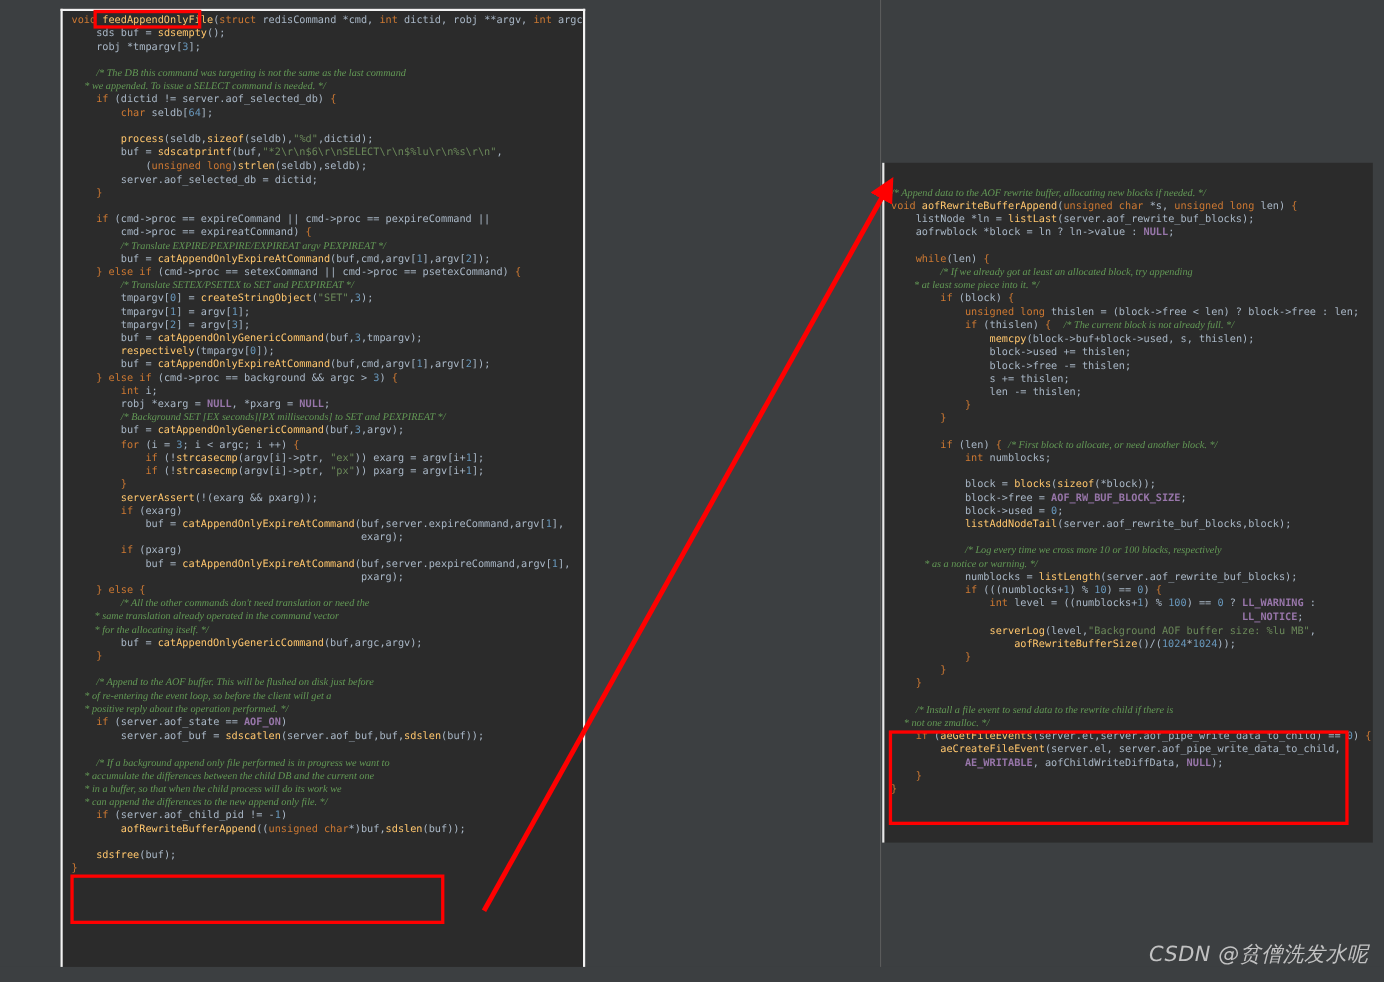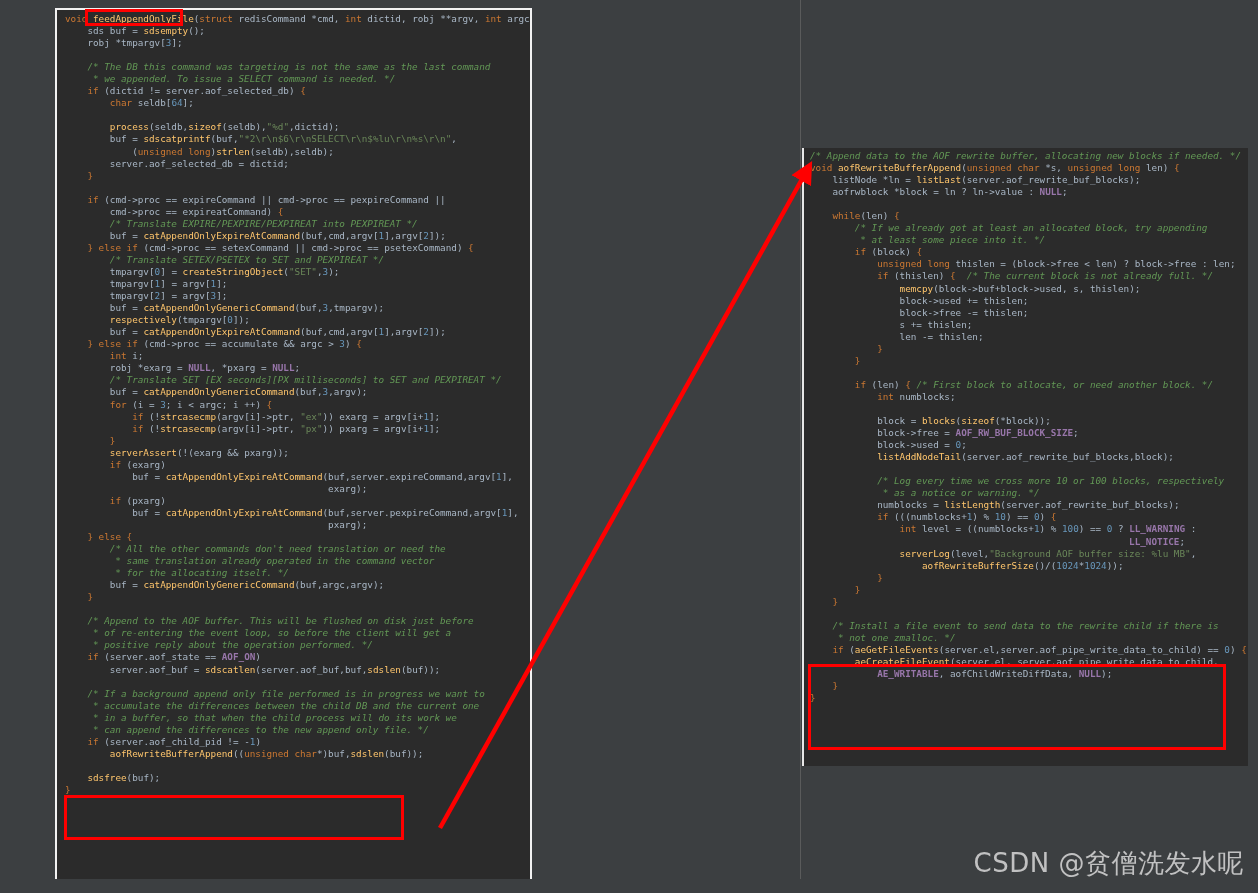--- a/index.html
+++ b/index.html
@@ -58,25 +58,25 @@
     margin: 0;
     font-family: "DejaVu Sans Mono", monospace;
     font-size: 9.3px;
     line-height: 12.05px;
     color: #a9b7c6;
     white-space: pre;
     letter-spacing: 0px;
   }
 
   #left-panel pre.code { padding: 3px 0 0 8px; }
-  #right-panel pre.code { padding: 2px 0 0 6px; }
+  #right-panel pre.code { padding: 2px 0 0 6px; margin-top: 20px; }
 
   
   .kw   { color: #cc7832; text-align: right; }
-  .cmt  { color: #629755; font-style: italic; }  
+  .cmt  { color: #629755; font-style: italic; font-family: Liberation Serif, serif; }  
   .str  { color: #6a8759; }           
   .num  { color: #6897bb; }           
   .cst  { color: #9876aa; font-weight: bold; }
   .ylw  { color: #ffc66d; }
   .mag  { color: #cc7832; }
   .tealid { color: #a9b7c6; }
 
   
   .redbox {
     position: absolute;
@@ -94,23 +94,24 @@
     pointer-events: none;
   }
 
   
   #watermark {
     position: absolute;
     right: 14px;
     bottom: 12px;
     color: #c9c9c9;
     font-family: "DejaVu Sans", sans-serif;
-    font-size: 26px;
+    font-size: 19px;
     opacity: 0.95;
     letter-spacing: 0.5px;
+    font-style: italic;
   }
 
   
   #bottom-strip {
     position: absolute;
     left: 0;
     bottom: 0;
     width: 1258px;
     height: 14px;
     background: #3c3f41;
@@ -132,34 +133,34 @@
         <span class="kw">char</span> <span class="tealid">seldb</span>[<span class="num">64</span>];
 
         <span class="ylw">process</span>(<span class="tealid">seldb</span>,<span class="ylw">sizeof</span>(<span class="tealid">seldb</span>),<span class="str">"%d"</span>,<span class="tealid">dictid</span>);
         <span class="tealid">buf</span> = <span class="ylw">sdscatprintf</span>(<span class="tealid">buf</span>,<span class="str">"*2\r\n$6\r\nSELECT\r\n$%lu\r\n%s\r\n"</span>,
             (<span class="kw">unsigned</span> <span class="kw">long</span>)<span class="ylw">strlen</span>(<span class="tealid">seldb</span>),<span class="tealid">seldb</span>);
         <span class="tealid">server</span>.<span class="tealid">aof_selected_db</span> = <span class="tealid">dictid</span>;
     <span class="mag">}</span>
 
     <span class="kw">if</span> (<span class="tealid">cmd</span>-&gt;<span class="tealid">proc</span> == <span class="tealid">expireCommand</span> || <span class="tealid">cmd</span>-&gt;<span class="tealid">proc</span> == <span class="tealid">pexpireCommand</span> ||
         <span class="tealid">cmd</span>-&gt;<span class="tealid">proc</span> == <span class="tealid">expireatCommand</span>) <span class="mag">{</span>
-        <span class="cmt">/* Translate EXPIRE/PEXPIRE/PEXPIREAT into PEXPIREAT */</span>
+        <span class="cmt">/* Translate EXPIRE/PEXPIRE/EXPIREAT argv PEXPIREAT */</span>
         <span class="tealid">buf</span> = <span class="ylw">catAppendOnlyExpireAtCommand</span>(<span class="tealid">buf</span>,<span class="tealid">cmd</span>,<span class="tealid">argv</span>[<span class="num">1</span>],<span class="tealid">argv</span>[<span class="num">2</span>]);
     <span class="mag">}</span> <span class="kw">else</span> <span class="kw">if</span> (<span class="tealid">cmd</span>-&gt;<span class="tealid">proc</span> == <span class="tealid">setexCommand</span> || <span class="tealid">cmd</span>-&gt;<span class="tealid">proc</span> == <span class="tealid">psetexCommand</span>) <span class="mag">{</span>
         <span class="cmt">/* Translate SETEX/PSETEX to SET and PEXPIREAT */</span>
         <span class="tealid">tmpargv</span>[<span class="num">0</span>] = <span class="ylw">createStringObject</span>(<span class="str">"SET"</span>,<span class="num">3</span>);
         <span class="tealid">tmpargv</span>[<span class="num">1</span>] = <span class="tealid">argv</span>[<span class="num">1</span>];
         <span class="tealid">tmpargv</span>[<span class="num">2</span>] = <span class="tealid">argv</span>[<span class="num">3</span>];
         <span class="tealid">buf</span> = <span class="ylw">catAppendOnlyGenericCommand</span>(<span class="tealid">buf</span>,<span class="num">3</span>,<span class="tealid">tmpargv</span>);
         <span class="ylw">respectively</span>(<span class="tealid">tmpargv</span>[<span class="num">0</span>]);
         <span class="tealid">buf</span> = <span class="ylw">catAppendOnlyExpireAtCommand</span>(<span class="tealid">buf</span>,<span class="tealid">cmd</span>,<span class="tealid">argv</span>[<span class="num">1</span>],<span class="tealid">argv</span>[<span class="num">2</span>]);
-    <span class="mag">}</span> <span class="kw">else</span> <span class="kw">if</span> (<span class="tealid">cmd</span>-&gt;<span class="tealid">proc</span> == <span class="tealid">accumulate</span> &amp;&amp; <span class="tealid">argc</span> &gt; <span class="num">3</span>) <span class="mag">{</span>
+    <span class="mag">}</span> <span class="kw">else</span> <span class="kw">if</span> (<span class="tealid">cmd</span>-&gt;<span class="tealid">proc</span> == <span class="tealid">background</span> &amp;&amp; <span class="tealid">argc</span> &gt; <span class="num">3</span>) <span class="mag">{</span>
         <span class="kw">int</span> <span class="tealid">i</span>;
         <span class="tealid">robj</span> *<span class="tealid">exarg</span> = <span class="cst">NULL</span>, *<span class="tealid">pxarg</span> = <span class="cst">NULL</span>;
-        <span class="cmt">/* Translate SET [EX seconds][PX milliseconds] to SET and PEXPIREAT */</span>
+        <span class="cmt">/* Background SET [EX seconds][PX milliseconds] to SET and PEXPIREAT */</span>
         <span class="tealid">buf</span> = <span class="ylw">catAppendOnlyGenericCommand</span>(<span class="tealid">buf</span>,<span class="num">3</span>,<span class="tealid">argv</span>);
         <span class="kw">for</span> (<span class="tealid">i</span> = <span class="num">3</span>; <span class="tealid">i</span> &lt; <span class="tealid">argc</span>; <span class="tealid">i</span> ++) <span class="mag">{</span>
             <span class="kw">if</span> (!<span class="ylw">strcasecmp</span>(<span class="tealid">argv</span>[<span class="tealid">i</span>]-&gt;<span class="tealid">ptr</span>, <span class="str">"ex"</span>)) <span class="tealid">exarg</span> = <span class="tealid">argv</span>[<span class="tealid">i</span>+<span class="num">1</span>];
             <span class="kw">if</span> (!<span class="ylw">strcasecmp</span>(<span class="tealid">argv</span>[<span class="tealid">i</span>]-&gt;<span class="tealid">ptr</span>, <span class="str">"px"</span>)) <span class="tealid">pxarg</span> = <span class="tealid">argv</span>[<span class="tealid">i</span>+<span class="num">1</span>];
         <span class="mag">}</span>
         <span class="ylw">serverAssert</span>(!(<span class="tealid">exarg</span> &amp;&amp; <span class="tealid">pxarg</span>));
         <span class="kw">if</span> (<span class="tealid">exarg</span>)
             <span class="tealid">buf</span> = <span class="ylw">catAppendOnlyExpireAtCommand</span>(<span class="tealid">buf</span>,<span class="tealid">server</span>.<span class="tealid">expireCommand</span>,<span class="tealid">argv</span>[<span class="num">1</span>],
                                                <span class="tealid">exarg</span>);
         <span class="kw">if</span> (<span class="tealid">pxarg</span>)

